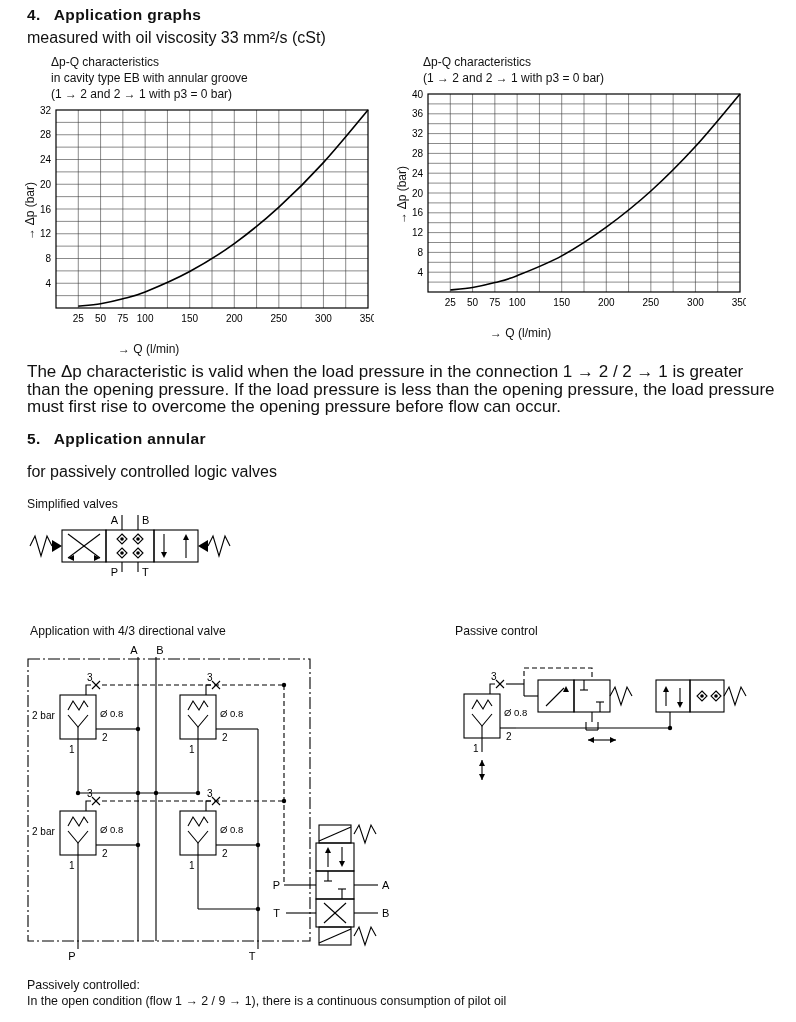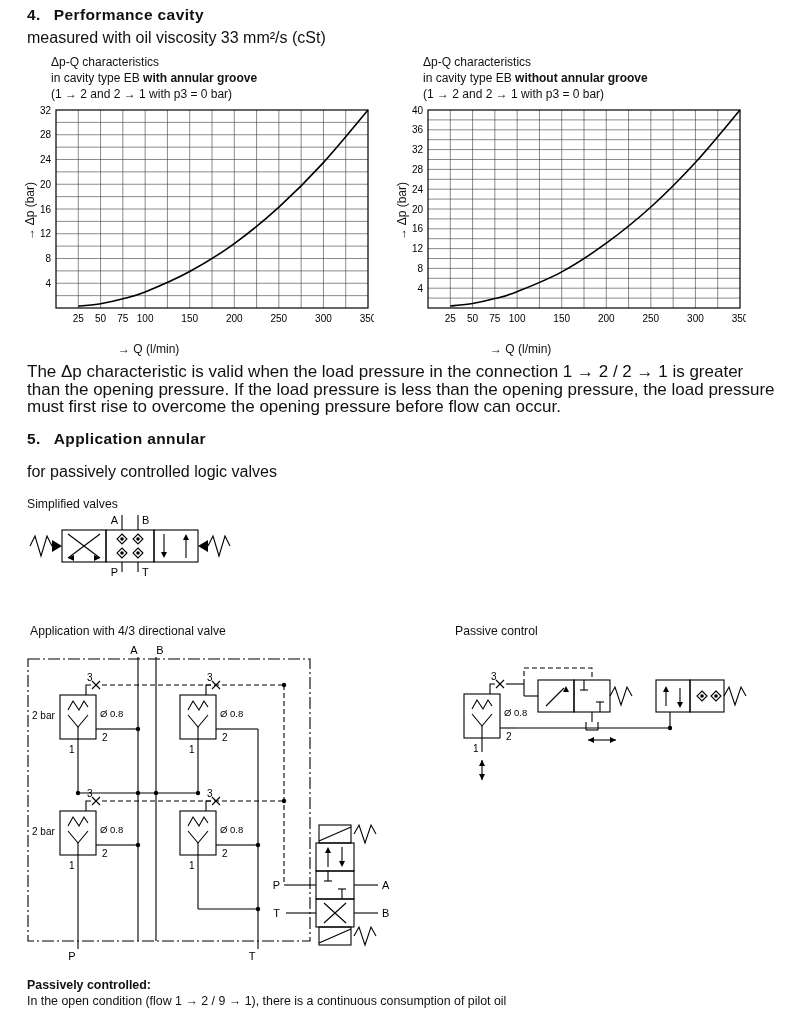--- a/index.html
+++ b/index.html
@@ -4,28 +4,28 @@
 <style>
   *{margin:0;padding:0;box-sizing:border-box}
   html,body{background:#fff}
   .page{position:relative;width:796px;height:1022px;background:#fff;overflow:hidden;
         font-family:"Liberation Sans",sans-serif;color:#111}
   .abs{position:absolute}
   .h-section{display:flex;gap:13px;font-size:15.5px;font-weight:bold;letter-spacing:.4px}
   .subtitle{font-size:16px}
   .para{font-size:17px;line-height:17.5px;width:750px}
   .lbl{font-size:12.2px}
-  .b{font-weight:bold}
+  .b{font-weight:normal}
   .chart-block{position:absolute;width:366px}
   .chart-titles{margin-left:29px;font-size:12px;line-height:16px}
   .plot-wrap{position:relative;margin-top:2px}
   .xlabel{font-size:12px;margin-left:96px;margin-top:8px}
   .ylabel{position:absolute;left:8px;top:107px;transform:translate(-50%,-50%) rotate(-90deg);
           white-space:nowrap;font-size:12px}
-  .footer1{font-size:12.4px;font-weight:bold}
+  .footer1{font-size:12.4px;font-weight:normal}
   .footer2{font-size:12.4px;margin-top:2px}
   svg text{fill:#000;font-family:"Liberation Sans",sans-serif}
   .grid{stroke:#3c3c3c;stroke-width:.6}
   .frame{fill:none;stroke:#000;stroke-width:1.2}
   .curve{fill:none;stroke:#000;stroke-width:1.6}
   .tick{font-size:10px}
   .dln{stroke:#000;stroke-width:1.1;fill:none}
   .dashed{stroke-dasharray:5 3}
   .dashdot{stroke-dasharray:12 3 2 3}
   .dtext{font-size:10px}
@@ -33,21 +33,21 @@
   .ptext{font-size:11px}
   .fillb{fill:#000;stroke:none}
 </style>
 </head>
 <body>
 
 <div class="page">
 
   <div class="abs h-section" style="left:27px;top:6px">
     <span>4.</span>
-    <span>Performance cavity</span>
+    <span>Application graphs</span>
   </div>
   <div class="abs subtitle" style="left:27px;top:29px">measured with oil viscosity 33 mm²/s (cSt)</div>
 
   <div class="chart-block" style="left:22px;top:54px">
     <div class="chart-titles">
       <div>Δp-Q characteristics</div>
       <div><span>in cavity type EB </span><span class="b">with annular groove</span></div>
       <div>(1 → 2 and 2 → 1 with p3 = 0 bar)</div>
     </div>
     <div class="plot-wrap">
@@ -101,21 +101,20 @@
           <path d="M56.3,202.1C60.0,201.7 71.1,200.9 78.6,199.7C86.0,198.4 93.4,196.7 100.9,194.7C108.3,192.8 112.0,192.4 123.1,187.9C134.3,183.4 152.9,175.5 167.7,167.5C182.6,159.4 197.4,150.4 212.3,139.6C227.1,128.9 242.0,116.7 256.9,103.1C271.7,89.6 286.6,74.8 301.4,58.6C316.3,42.4 338.6,14.8 346.0,6.0" class="curve"></path>
         </svg>
       <div class="ylabel">→ Δp (bar)</div>
     </div>
     <div class="xlabel">→ Q (l/min)</div>
   </div>
 
   <div class="chart-block" style="left:394px;top:54px">
     <div class="chart-titles">
       <div>Δp-Q characteristics</div>
-      <div><span>in cavity type EB </span><span class="b">without annular groove</span></div>
       <div>(1 → 2 and 2 → 1 with p3 = 0 bar)</div>
     </div>
     <div class="plot-wrap">
       <svg id="chart-svg-1" width="352" height="226">
           <line x1="56.285714285714285" y1="6" x2="56.285714285714285" y2="204" class="grid"></line>
           <line x1="78.57142857142857" y1="6" x2="78.57142857142857" y2="204" class="grid"></line>
           <line x1="100.85714285714285" y1="6" x2="100.85714285714285" y2="204" class="grid"></line>
           <line x1="123.14285714285714" y1="6" x2="123.14285714285714" y2="204" class="grid"></line>
           <line x1="145.42857142857144" y1="6" x2="145.42857142857144" y2="204" class="grid"></line>
           <line x1="167.7142857142857" y1="6" x2="167.7142857142857" y2="204" class="grid"></line>

